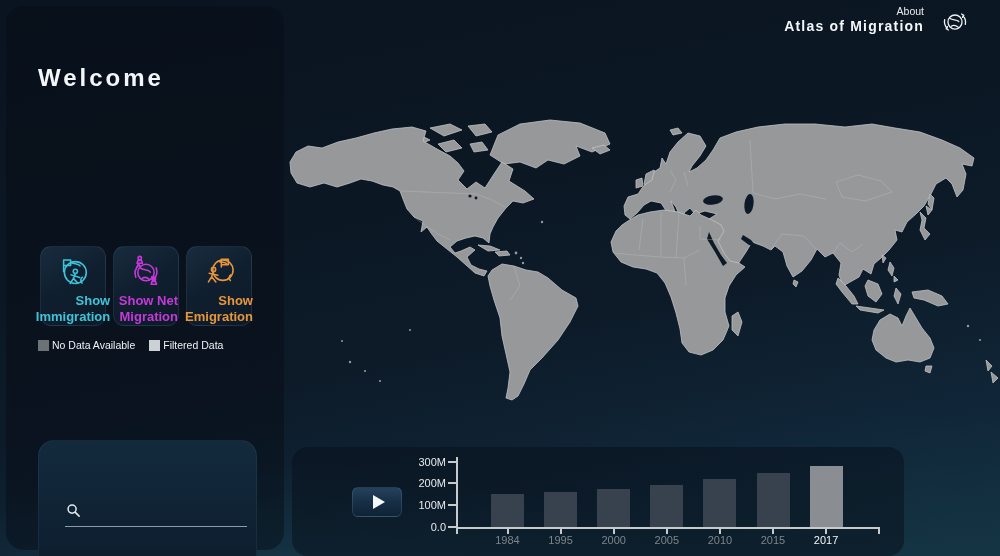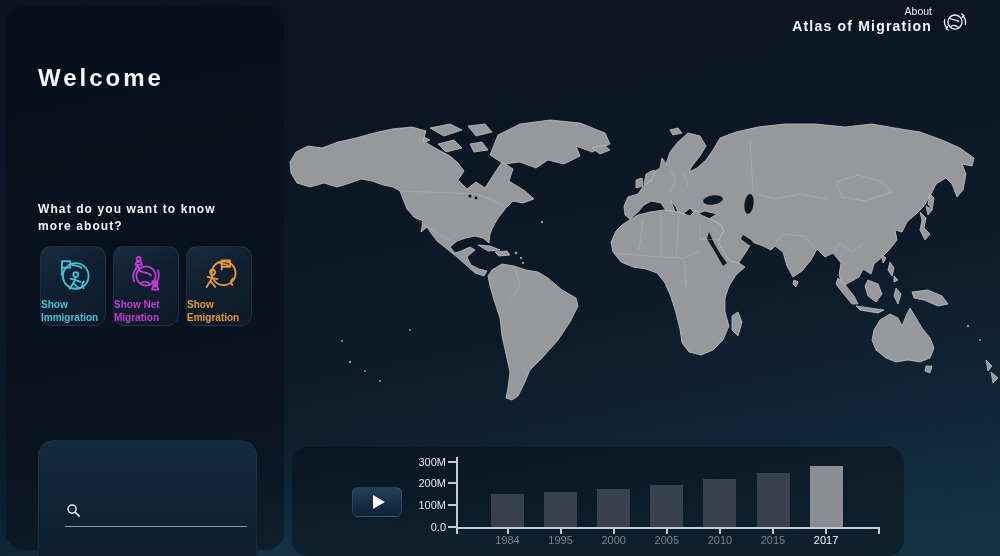--- a/index.html
+++ b/index.html
@@ -14,38 +14,38 @@
   }
   .panel-side{
     position:absolute; left:6px; top:6px; width:278px; height:544px;
     border-radius:18px; background:rgba(6,12,20,.45);
   }
   .panel-chart{
     position:absolute; left:292px; top:447px; width:612px; height:109px;
     border-radius:16px; background:rgba(7,14,23,.5);
   }
   
-  .header{ position:absolute; right:30px; top:5px; display:flex; align-items:flex-start; gap:8px; }
+  .header{ position:absolute; right:30px; top:5px; display:flex; align-items:flex-start; gap:16px; }
   .header-text{ text-align:right; }
   .about{ font-size:10.5px; color:#e7ebef; margin-bottom:1px; cursor:pointer; }
   .app-title{ font-size:14px; font-weight:bold; letter-spacing:1.2px; color:#f4f7f9; }
   .logo{ width:30px; height:30px; margin-top:2px; }
   
   .welcome{ position:absolute; left:38px; top:64px; font-size:24px; font-weight:bold; letter-spacing:3px; color:#f4f7fa; }
   .intro{ position:absolute; left:38px; top:108px; width:206px; font-size:9.8px; line-height:1.6; color:#e2e8ed; }
   .question{ position:absolute; left:38px; top:201px; width:215px; font-size:12px; font-weight:bold; letter-spacing:1.1px; line-height:1.45; color:#f2f6f8; }
   .btn-row{ position:absolute; left:40px; top:246px; display:flex; gap:7px; }
   .mig-btn{
     width:66px; height:80px; border-radius:11px; cursor:pointer;
     background:linear-gradient(150deg,#182c3e 0%, #101f2f 45%, #0c1927 100%);
     border:1px solid rgba(110,150,180,.14);
     display:flex; flex-direction:column; align-items:center; justify-content:flex-start; padding-top:6px;
   }
   .mig-btn .ic{ width:44px; height:44px; }
-  .mig-btn .lbl{ font-size:10px; line-height:1.25; text-align:left; margin-top:2px; font-weight:bold; }
+  .mig-btn .lbl{ font-size:13px; line-height:1.25; text-align:right; margin-top:2px; font-weight:bold; }
   .legend{ position:absolute; left:38px; top:339px; display:flex; gap:14px; align-items:center; }
   .legend .item{ display:flex; align-items:center; gap:3px; }
   .legend .sw{ width:11px; height:11px; display:inline-block; }
   .legend .lt{ font-size:10.5px; color:#eef1f4; }
   .search-card{
     position:absolute; left:38px; top:440px; width:219px; height:130px;
     border-radius:16px; background:linear-gradient(180deg,#132a3d 0%, #0e2132 70%, #0d1e2e 100%);
     border:1px solid rgba(120,160,190,.10);
   }
   .search-heading{ position:absolute; left:26px; top:28px; width:178px; font-size:12.5px; font-weight:bold; letter-spacing:.8px; line-height:1.5; color:#f2f6f8; }
@@ -95,21 +95,20 @@
         <path d="M10.5,12 c3,2.5 7,1 9.5,3.5 M12,20.5 c2.5,-1.5 5.5,-.5 7.5,1"></path>
         <path d="M24.5,9.5 a10,10 0 0 1 2.5,9"></path>
         <path d="M7.5,22.5 a10,10 0 0 1 -2.5,-9"></path>
         <path d="M23,7.5 l2.3,1.2 l-1.3,2.3"></path>
         <path d="M9,24.5 l-2.3,-1.2 l1.3,-2.3"></path>
       </g>
     </svg>
   </div>
 
   <div class="welcome">Welcome</div>
-  <div class="question">What do you want to know more about?</div>
 
   <div class="btn-row">
     <div class="mig-btn" style="color: rgb(63, 195, 218);">
       <svg class="ic" viewBox="0 0 48 48">
         <g fill="none" stroke="currentColor" stroke-width="2" stroke-linecap="round" stroke-linejoin="round">
           <circle cx="27" cy="25" r="14"></circle>
           <path d="M22,12.5 c4,2 9,.5 11,4 M36,31 c-2.5,2 -2.5,5 -.5,7.5"></path>
           <path d="M12,9 h9 v7 h-9 z M12,9 v15"></path>
           <circle cx="27" cy="23.5" r="2.7"></circle>
           <path d="M27,26.5 l-2.5,6 l-4,6.5 M24.5,32.5 l5.5,6 M21.5,28 l11,3.5"></path>
@@ -141,20 +140,30 @@
           <path d="M24,10.5 c4,2 8,.5 10,3.5 M39,28 c-2.5,2 -2.5,5 -.5,7"></path>
           <path d="M27,8 h9 v7 h-9 z M27,8 v10"></path>
           <circle cx="17" cy="21" r="2.7"></circle>
           <path d="M17,24 l-2.5,6.5 l-4,6.5 M14.5,30.5 l5.5,6.5 M11.5,26 l11,2.5"></path>
         </g>
       </svg>
       <div class="lbl">Show Emigration</div>
     </div>
   </div>
 
+  <div class="legend">
+    <div class="item">
+      <span class="sw" style="background: rgb(109, 114, 119);"></span>
+      <span class="lt">No Data Available</span>
+    </div>
+    <div class="item">
+      <span class="sw" style="background: rgb(204, 209, 213);"></span>
+      <span class="lt">Filtered Data</span>
+    </div>
+  </div>
 
   <div class="search-card">
     <svg class="search-ico" viewBox="0 0 16 16">
       <g fill="none" stroke="currentColor" stroke-width="1.6" stroke-linecap="round">
         <circle cx="6.5" cy="6.5" r="4.3"></circle>
           <path d="M10,10 l4,4"></path>
       </g>
     </svg>
     <input class="search-input" type="text" value="" style="">
   </div>

